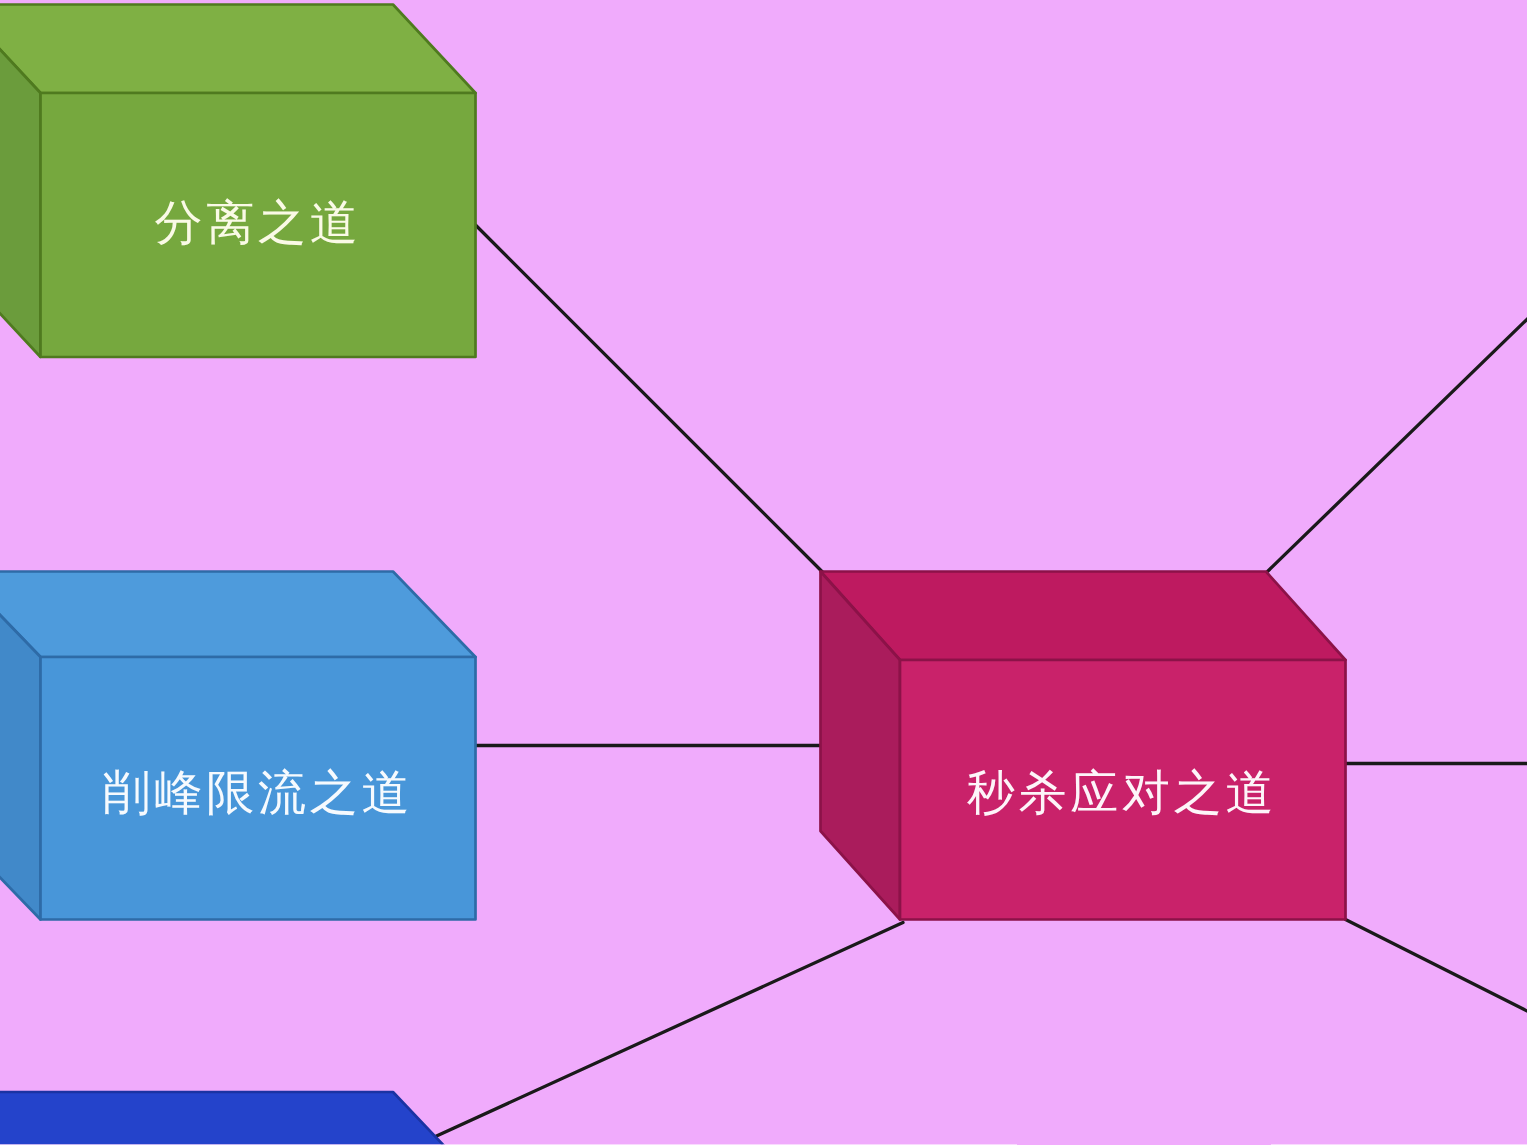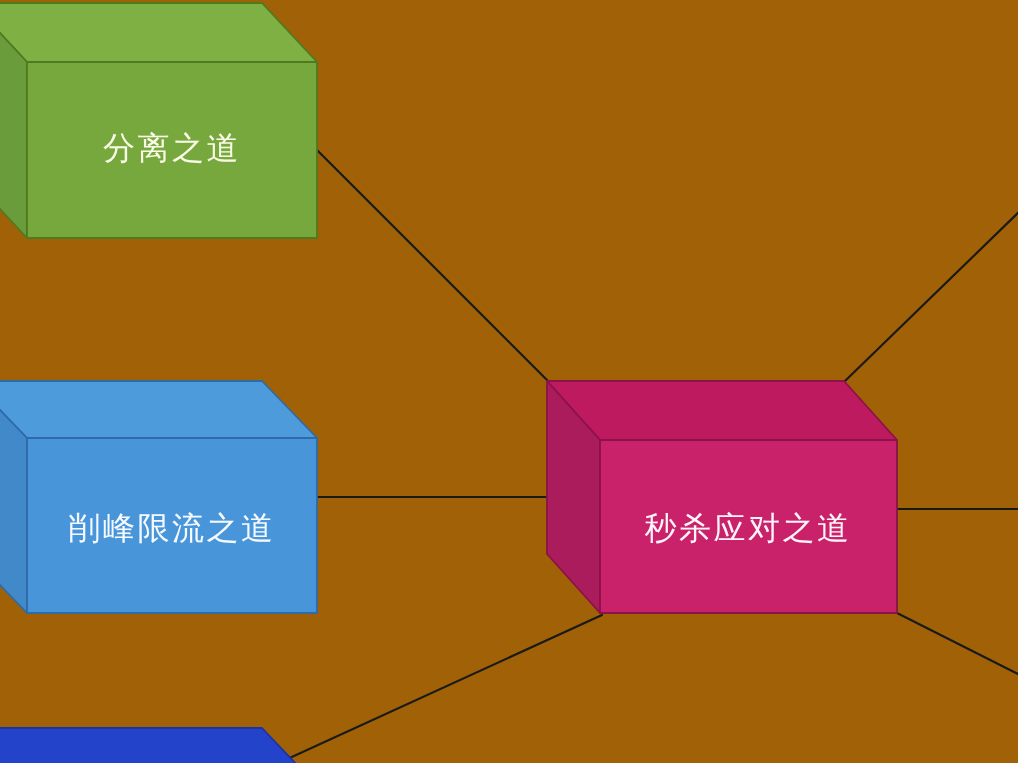--- a/index.html
+++ b/index.html
@@ -6,21 +6,21 @@
     margin: 0;
     padding: 0;
     background: #ffffff;
     font-family: "DejaVu Sans", "Liberation Sans", sans-serif;
   }
   .stage {
     position: relative;
     width: 1018px;
     height: 763px;
     overflow: hidden;
-    background: #a16207;
+    background: #f0abfc;
   }
   svg { display: block; }
   .edge {
     fill: none;
     stroke-width: 2.2px;
     stroke-linecap: round;
   }
   .face {
     stroke-width: 1.8px;
     stroke-linejoin: round;

